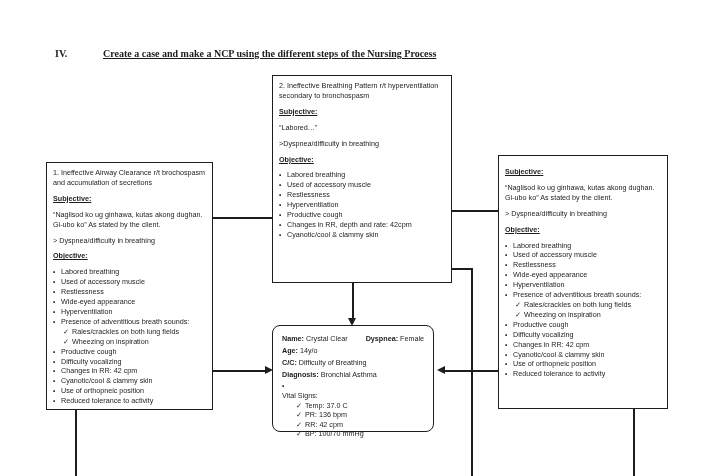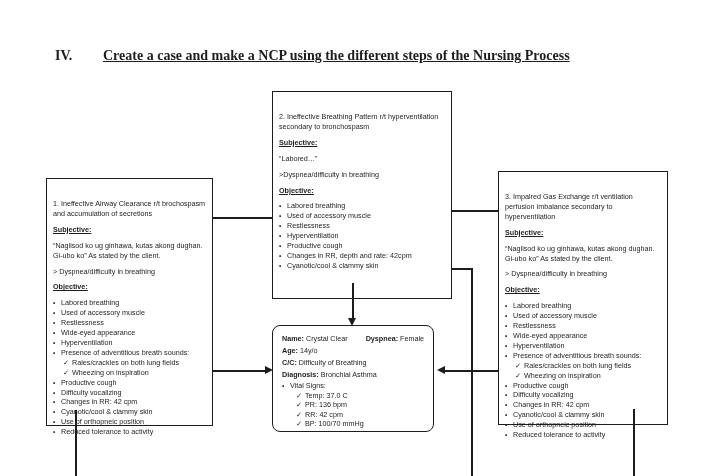--- a/index.html
+++ b/index.html
@@ -1,45 +1,45 @@
 <!DOCTYPE html>
 <html><head>
 <meta charset="utf-8">
 <style>
   html,body{margin:0;padding:0;background:#e9e9e9;}
   #page{position:relative;width:728px;height:476px;background:#ffffff;overflow:hidden;
         font-family:"Liberation Sans","DejaVu Sans",sans-serif;color:#1d1d1d;}
   
   #title{position:absolute;left:55px;top:48px;font-family:"Liberation Serif","DejaVu Serif",serif;
-         font-weight:bold;font-size:14px;white-space:nowrap;}
+         font-weight:bold;font-size:10px;white-space:nowrap;}
   #title .numeral{display:inline-block;width:48px;}
   #title .title-text{text-decoration:underline;}
   
   .dx-box{position:absolute;border:1.5px solid #1d1d1d;background:#fff;box-sizing:border-box;
-          padding:20px 6px;font-size:7.2px;line-height:9.9px;margin-top:16px;}
+          padding:5px 6px;font-size:7.2px;line-height:9.9px;}
   #box1{left:46px;top:162px;width:167px;height:248px;}
   #box2{left:272px;top:75px;width:180px;height:208px;}
   #box3{left:498px;top:155px;width:170px;height:254px;}
   .dx-heading{margin:0 0 6px 0;}
   .section-label{font-weight:bold;text-decoration:underline;margin:6px 0;}
   .para{margin:6px 0;}
   .obj-list{margin-top:5px;}
   .li{display:flex;align-items:flex-end;}
   .li .marker{width:8px;flex:0 0 8px;font-size:6.4px;line-height:9.9px;text-align:left;}
   .li.check{margin-left:10px;}
   .li.check .marker{width:9px;flex:0 0 9px;font-size:7.2px;}
   .li .txt{flex:1;}
   
   #patient{position:absolute;left:272px;top:325px;width:162px;height:107px;box-sizing:border-box;
            border:1.5px solid #1d1d1d;border-radius:8px;background:#fff;padding:7px 9px;
            font-size:7.2px;line-height:12px;}
   #patient b{font-weight:bold;}
   .p-row{white-space:nowrap;}
   .p-row.split{display:flex;justify-content:space-between;}
-  .vitals-head{display:flex;line-height:10px;}
+  .vitals-head{display:flex;line-height:10px;flex-direction:column;}
   .vitals-head .marker{width:8px;flex:0 0 8px;font-size:6.4px;}
   .vitals-list .li{margin-left:14px;line-height:9.3px;}
   .vitals-list .li .marker{width:9px;flex:0 0 9px;font-size:7.2px;line-height:9.3px;}
   
   .hline,.vline{position:absolute;background:#1d1d1d;}
   .hline{height:1.5px;}
   .vline{width:1.5px;}
   #conn-1-2{left:213px;top:217px;width:59px;}
   #conn-2-3{left:452px;top:210px;width:46px;}
   #conn-2-down{left:352px;top:283px;height:36px;}
@@ -169,21 +169,20 @@
         <span class="txt">Changes in RR, depth and rate: 42cpm</span>
       </div>
         <div class="li bullet">
         <span class="marker">▪</span>
         <span class="txt">Cyanotic/cool &amp; clammy skin</span>
       </div>
       </div>
   </div>
 
   <div id="box3" class="dx-box">
-    <p class="dx-heading">3. Impaired Gas Exchange r/t ventilation perfusion imbalance secondary to hyperventilation</p>
     <div class="section-label">Subjective:</div>
     <div>
 
     <p class="para">“Naglisod ko ug ginhawa, kutas akong dughan. Gi-ubo ko” As stated by the client.</p>
         <p class="para">&gt; Dyspnea/difficulty in breathing</p>
       </div>
     <div class="section-label">Objective:</div>
     <div class="obj-list">
 
     <div class="li bullet">

